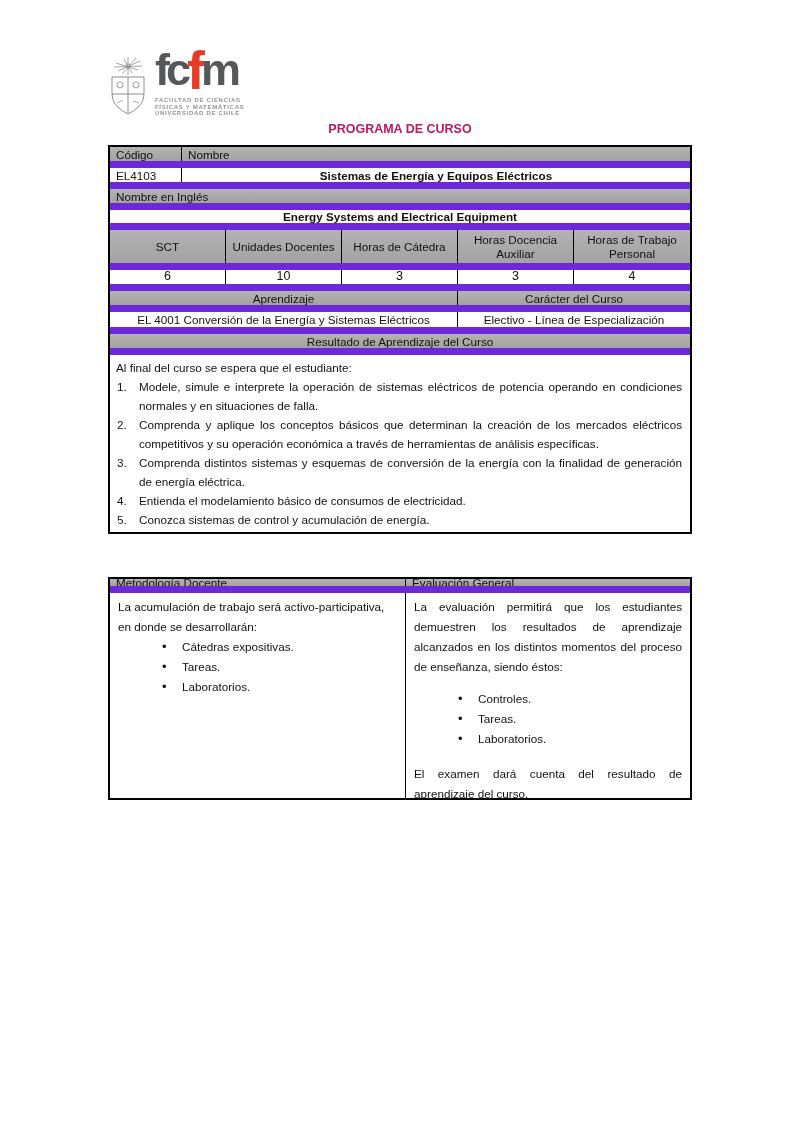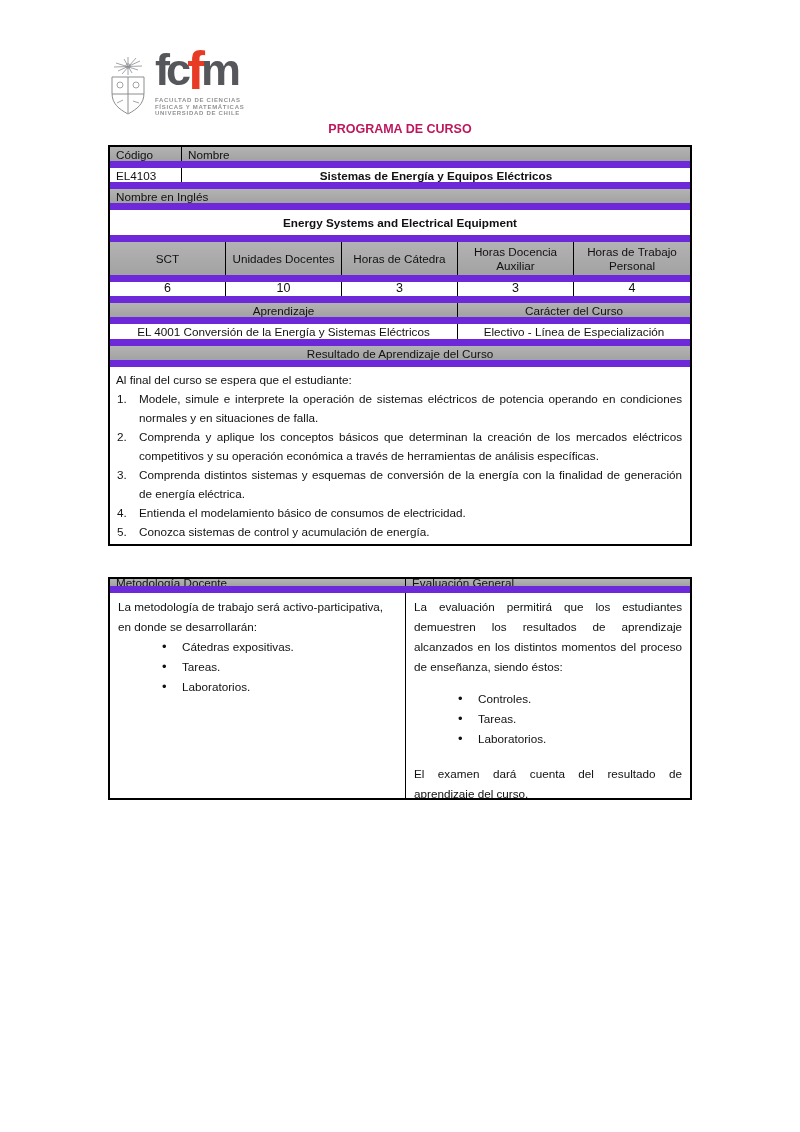--- a/index.html
+++ b/index.html
@@ -31,21 +31,21 @@
   .cell { border-right: 1px solid #000; padding: 1px 6px; display: flex; align-items: center; overflow: hidden; }
   .cell:last-child { border-right: none; }
   .gray { background: linear-gradient(#b3b3b3, #a2a2a2); }
   .center { justify-content: center; text-align: center; }
   .bold { font-weight: bold; }
   .fs { font-size: 11.7px; }
 
   
   .t1 { top: 145px; }
   .h21 { height: 21px; }
-  .h20 { height: 32px; }
+  .h20 { height: 20px; }
   .h40 { height: 40px; }
   .h22 { height: 22px; }
   .w-code { width: 72px; flex: none; }
   .w-rest { flex: 1; }
   .c20 { width: 20%; flex: none; text-align: center; justify-content: center; line-height: 13.5px; }
   .c60 { width: 60%; flex: none; }
   .c40 { width: 40%; flex: none; }
   .full { width: 100%; flex: none; }
   .val { font-size: 12.5px; }
 
@@ -159,21 +159,21 @@
     </div>
   </div>
 
   <div class="tbl t2">
     <div class="row hdr">
       <div class="cell gray fs col-l">Metodología Docente</div>
       <div class="cell gray fs col-r">Evaluación General</div>
     </div>
     <div class="row body-row">
       <div class="cell body-cell col-l">
-        <div>La metodología de trabajo será activo-participativa, en donde se desarrollarán:</div>
+        <div>La acumulación de trabajo será activo-participativa, en donde se desarrollarán:</div>
         <ul class="bullets">
           <li>Cátedras expositivas.</li>
           <li>Tareas.</li>
           <li>Laboratorios.</li>
         </ul>
       </div>
       <div class="cell body-cell col-r">
         <div class="just">La evaluación  permitirá que los estudiantes demuestren los resultados de aprendizaje alcanzados en los distintos momentos del proceso de enseñanza, siendo éstos:</div>
         <div class="gap12"></div>
         <ul class="bullets">

